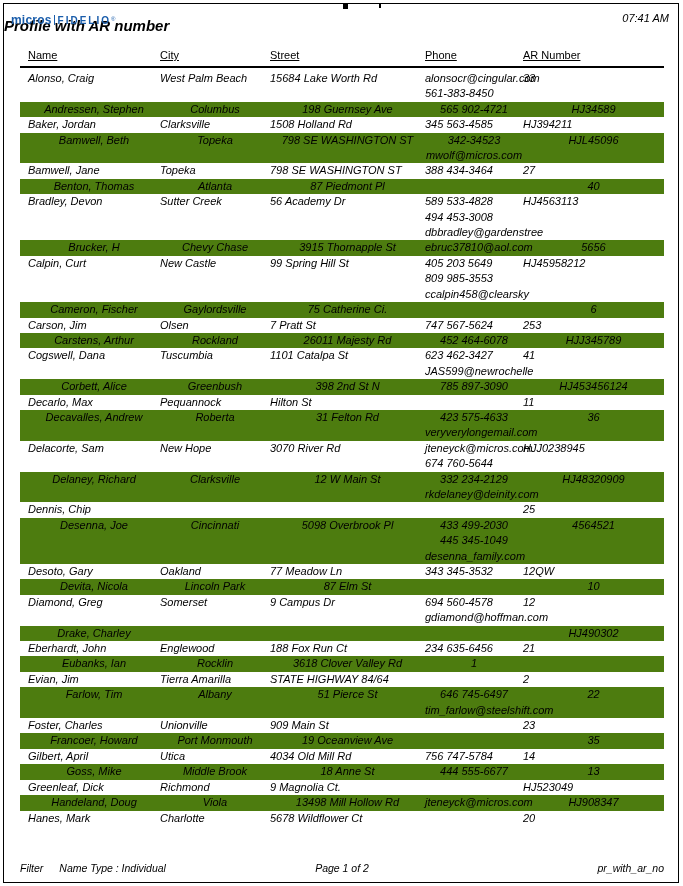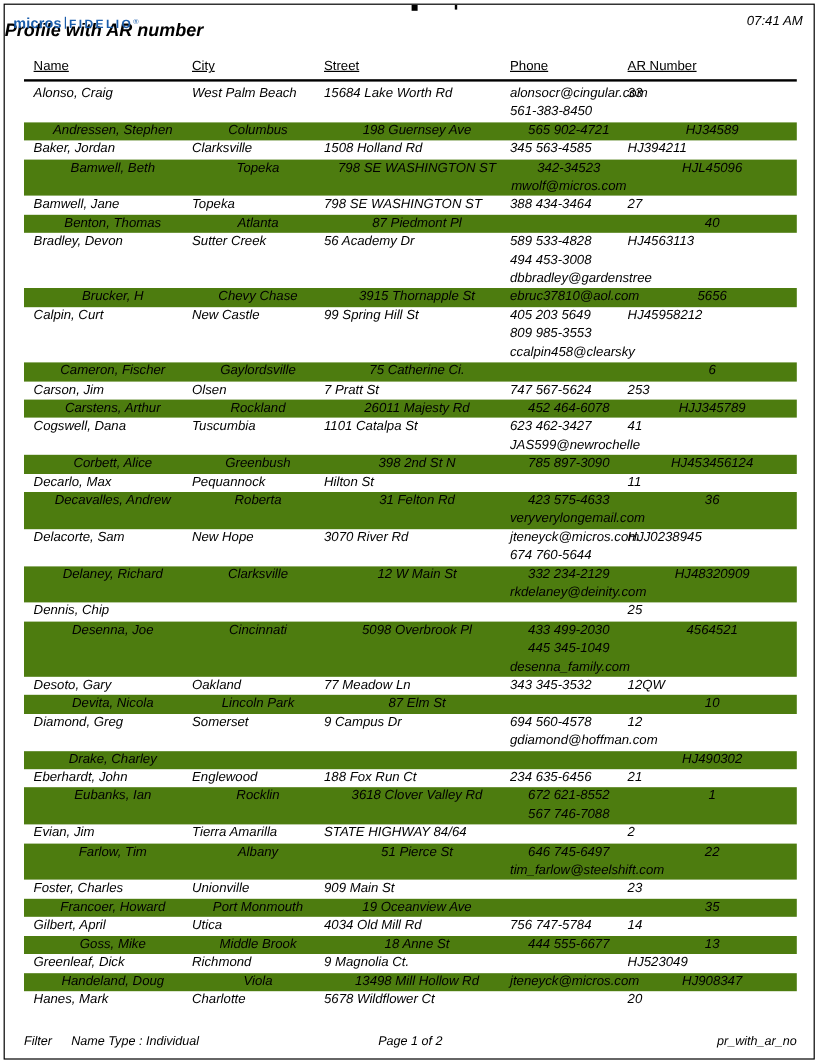--- a/index.html
+++ b/index.html
@@ -286,24 +286,20 @@
           <div class="cell">188 Fox Run Ct</div>
           <div class="cell">
             <div class="phone-line">234 635-6456</div>
           </div>
           <div class="cell">21</div>
         </div>
         <div class="row grid-cols stripe">
           <div class="cell">Eubanks, Ian</div>
           <div class="cell">Rocklin</div>
           <div class="cell">3618 Clover Valley Rd</div>
-          <div class="cell">
-            <div class="phone-line">672 621-8552</div>
-            <div class="phone-line">567 746-7088</div>
-          </div>
           <div class="cell">1</div>
         </div>
         <div class="row grid-cols">
           <div class="cell">Evian, Jim</div>
           <div class="cell">Tierra Amarilla</div>
           <div class="cell">STATE HIGHWAY 84/64</div>
           <div class="cell"></div>
           <div class="cell">2</div>
         </div>
         <div class="row grid-cols stripe">

